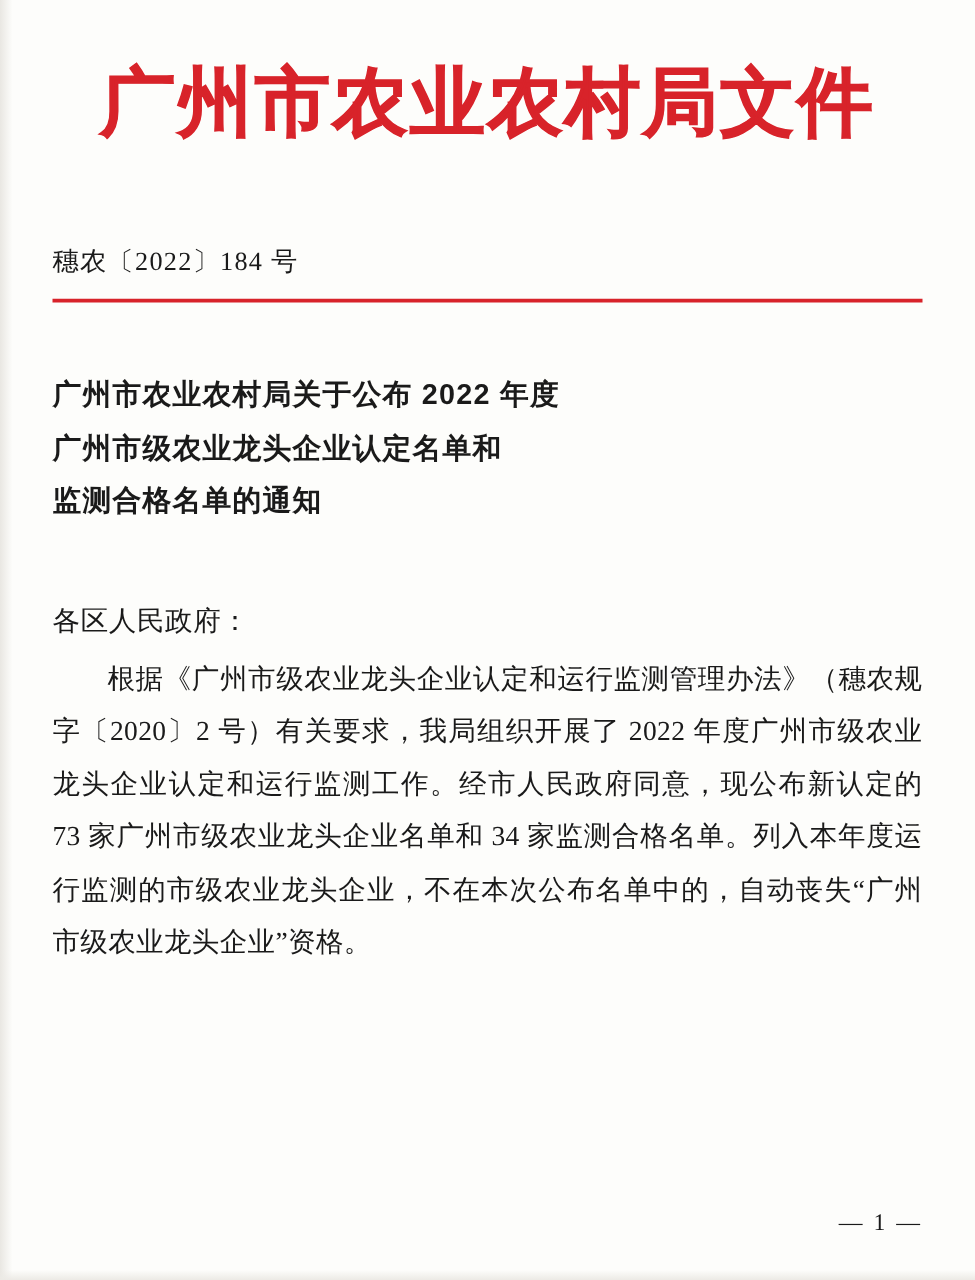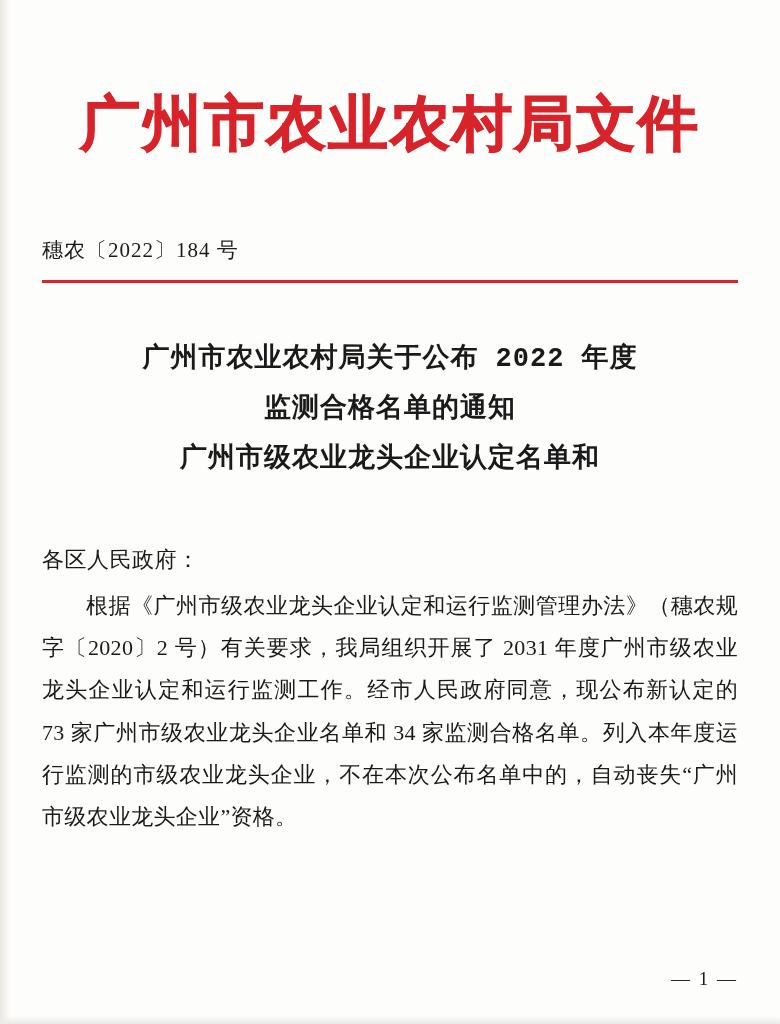--- a/index.html
+++ b/index.html
@@ -30,21 +30,20 @@
     padding-top: 48px;
   }
   .masthead-title {
     color: #d8232a;
     font-family: "DejaVu Serif", "Liberation Serif", serif;
     font-weight: bold;
     font-size: 60px;
     letter-spacing: 2px;
     line-height: 1.15;
     white-space: nowrap;
-    margin-top: 41px;
     -webkit-text-stroke: 1px #d8232a;
   }
 
   
   .doc-number {
     text-align: left;
     font-size: 21px;
     letter-spacing: 1px;
     margin-top: 78px;
     color: #1a1a1a;
@@ -54,26 +53,25 @@
   .red-rule {
     margin-top: 16px;
     height: 3px;
     background: #d8232a;
     width: 100%;
   }
 
   
   .doc-title {
     margin-top: 52px;
-    text-align: center;
-    font-size: 27px;
+    font-size: 23px;
     font-weight: bold;
     line-height: 1.85;
     letter-spacing: 1px;
-    font-family: Liberation Mono, monospace;
+    font-family: Liberation Sans, sans-serif;
   }
   .doc-title .tline { display: block; }
 
   
   .salutation {
     margin-top: 60px;
     font-size: 22px;
     letter-spacing: 0.5px;
   }
   .body-par {
@@ -119,24 +117,24 @@
   <div class="masthead">
     <div class="masthead-title">广州市农业农村局文件</div>
   </div>
 
   <div class="doc-number">穗农〔2022〕184 号</div>
 
   <div class="red-rule"></div>
 
   <div class="doc-title">
     <span class="tline">广州市农业农村局关于公布 2022 年度</span>
+    <span class="tline">广州市级农业龙头企业认定名单和</span>
     <span class="tline">监测合格名单的通知</span>
-    <span class="tline">广州市级农业龙头企业认定名单和</span>
   </div>
 
   <div class="salutation">各区人民政府：</div>
 
-  <div class="body-par">根据《广州市级农业龙头企业认定和运行监测管理办法》（穗农规字〔2020〕2 号）有关要求，我局组织开展了 2031 年度广州市级农业龙头企业认定和运行监测工作。经市人民政府同意，现公布新认定的 73 家广州市级农业龙头企业名单和 34 家监测合格名单。列入本年度运行监测的市级农业龙头企业，不在本次公布名单中的，自动丧失“广州市级农业龙头企业”资格。</div>
+  <div class="body-par">根据《广州市级农业龙头企业认定和运行监测管理办法》（穗农规字〔2020〕2 号）有关要求，我局组织开展了 2022 年度广州市级农业龙头企业认定和运行监测工作。经市人民政府同意，现公布新认定的 73 家广州市级农业龙头企业名单和 34 家监测合格名单。列入本年度运行监测的市级农业龙头企业，不在本次公布名单中的，自动丧失“广州市级农业龙头企业”资格。</div>
 
   <div class="page-footer">— 1 —</div>
 
   <div class="scan-edge-bottom"></div>
 </div>
 
 </body></html>

